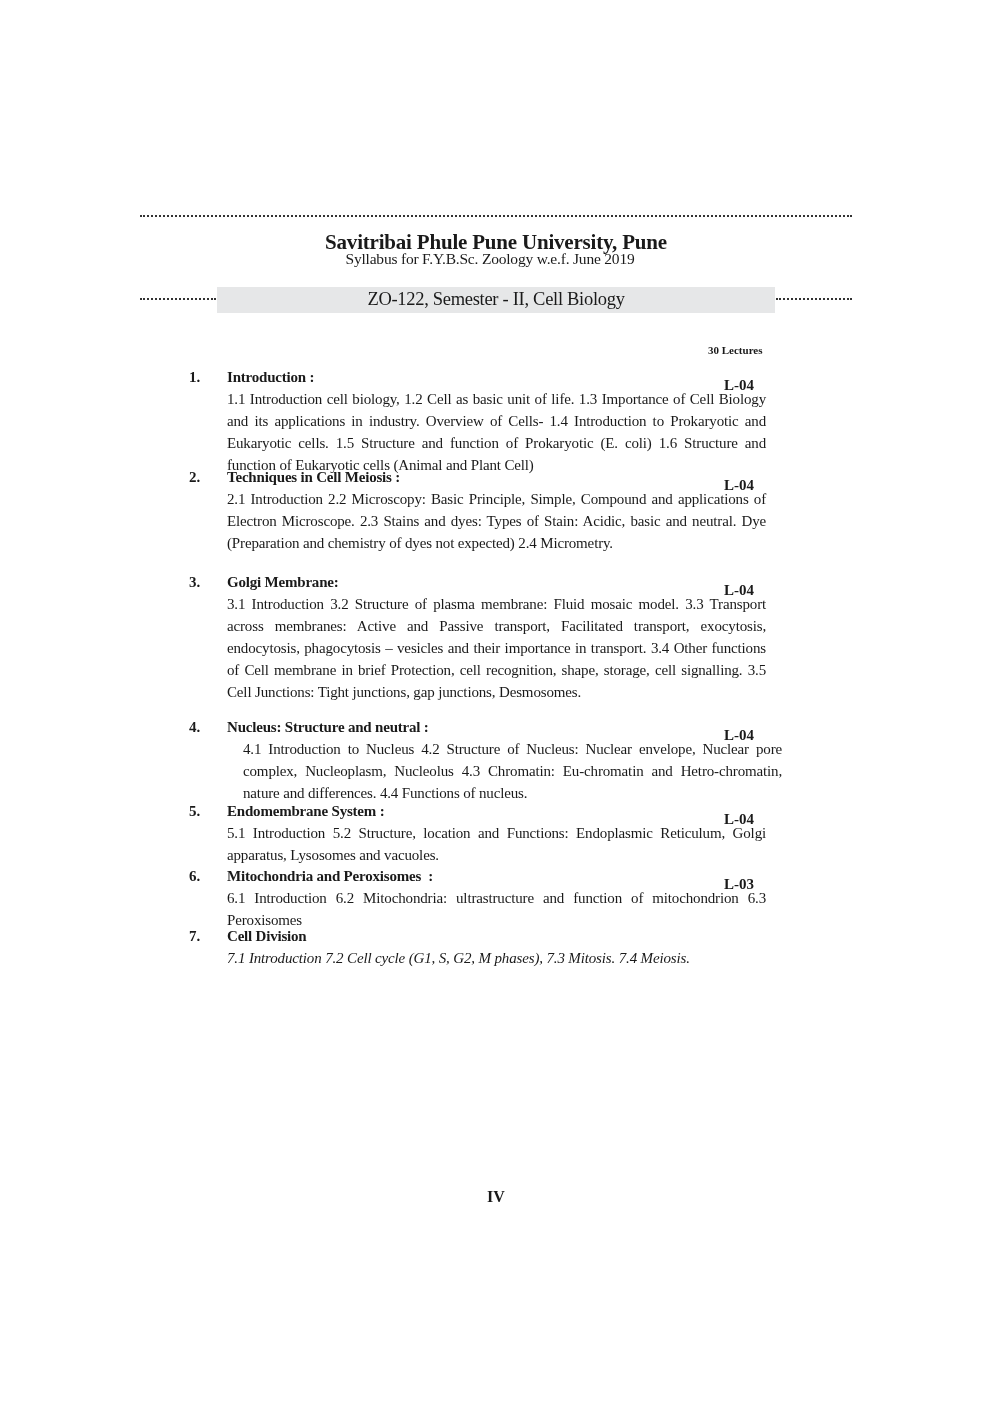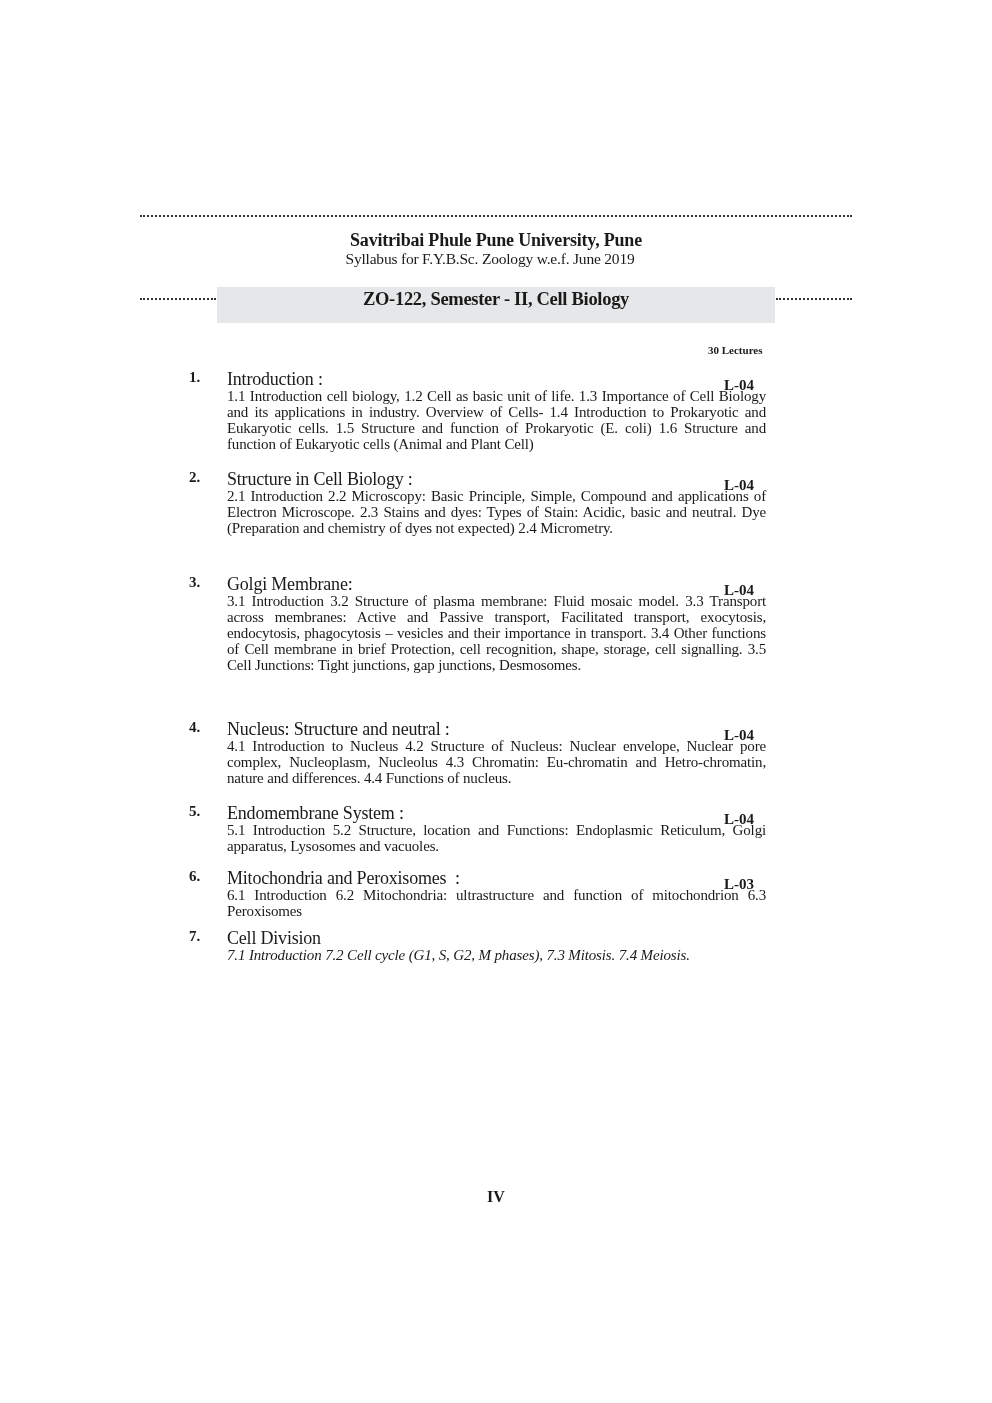--- a/index.html
+++ b/index.html
@@ -6,40 +6,40 @@
   body {
     width: 992px; height: 1403px; background: #ffffff; position: relative;
     font-family: "Liberation Serif", "DejaVu Serif", serif; color: #1a1a1a;
     overflow: hidden;
   }
   .dotline {
     position: absolute; height: 0; border-top: 2px dotted #333;
   }
   .uni {
     position: absolute; left: 0; width: 992px; top: 230px; text-align: center;
-    font-weight: bold; font-size: 18px; letter-spacing: -0.2px;
+    font-weight: bold; font-size: 21px; letter-spacing: -0.2px;
   }
   .syl {
     position: absolute; left: 0; width: 980px; top: 250px; text-align: center;
     font-size: 15.5px; letter-spacing: -0.2px;
   }
   .banner {
-    position: absolute; left: 217px; top: 287px; width: 558px; height: 36px;
-    background: #e6e7e8; text-align: center; font-weight: bold; font-size: 18.5px;
+    position: absolute; left: 217px; top: 287px; width: 558px; height: 26px;
+    background: #e6e7e8; text-align: center; font-weight: normal; font-size: 18.5px;
     line-height: 24px; letter-spacing: -0.3px;
   }
   .lectures {
     position: absolute; left: 680px; top: 344px; font-weight: bold; font-size: 11px; margin-left: 28px;
   }
   .section { position: absolute; left: 0; width: 992px; }
   .num { position: absolute; left: 189px; font-weight: bold; font-size: 15px; }
-  .head { position: absolute; left: 227px; font-weight: normal; font-size: 18px; letter-spacing: -0.2px; }
+  .head { position: absolute; left: 227px; font-weight: bold; font-size: 15px; letter-spacing: -0.2px; }
   .lec { position: absolute; left: 724px; font-weight: bold; font-size: 15px; margin-top: 8px; }
   .body {
-    position: absolute; left: 227px; width: 539px; font-size: 15px; line-height: 16px;
+    position: absolute; left: 227px; width: 539px; font-size: 15px; line-height: 22px;
     text-align: justify; letter-spacing: -0.15px;
   }
   .pageno {
     position: absolute; left: 0; width: 992px; top: 1188px; text-align: center;
     font-weight: bold; font-size: 16px;
   }
 </style>
 </head>
 <body>
 
@@ -56,37 +56,37 @@
 
 <div class="section" style="top:369px;">
   <span class="num" style="top:0;">1.</span>
   <span class="head" style="top:0;">Introduction :</span>
   <span class="lec" style="top:0;">L-04</span>
   <div class="body" style="top:19px;">1.1 Introduction cell biology, 1.2 Cell as basic unit of life. 1.3 Importance of Cell Biology and its applications in industry. Overview of Cells- 1.4 Introduction to Prokaryotic and Eukaryotic cells. 1.5 Structure and function of Prokaryotic (E. coli) 1.6 Structure and function of Eukaryotic cells (Animal and Plant Cell)</div>
 </div>
 
 <div class="section" style="top:469px;">
   <span class="num" style="top:0;">2.</span>
-  <span class="head" style="top:0;">Structure in Cell Biology :</span>
+  <span class="head" style="top:0;">Techniques in Cell Meiosis :</span>
   <span class="lec" style="top:0;">L-04</span>
   <div class="body" style="top:19px;">2.1 Introduction 2.2 Microscopy: Basic Principle, Simple, Compound and applications of Electron Microscope. 2.3 Stains and dyes: Types of Stain: Acidic, basic and neutral. Dye (Preparation and chemistry of dyes not expected) 2.4 Micrometry.</div>
 </div>
 
 <div class="section" style="top:574px;">
   <span class="num" style="top:0;">3.</span>
   <span class="head" style="top:0;">Golgi Membrane:</span>
   <span class="lec" style="top:0;">L-04</span>
   <div class="body" style="top:19px;">3.1 Introduction 3.2 Structure of plasma membrane: Fluid mosaic model. 3.3 Transport across membranes: Active and Passive transport, Facilitated transport, exocytosis, endocytosis, phagocytosis – vesicles and their importance in transport. 3.4 Other functions of Cell membrane in brief Protection, cell recognition, shape, storage, cell signalling. 3.5 Cell Junctions: Tight junctions, gap junctions, Desmosomes.</div>
 </div>
 
 <div class="section" style="top:719px;">
   <span class="num" style="top:0;">4.</span>
   <span class="head" style="top:0;">Nucleus: Structure and neutral :</span>
   <span class="lec" style="top:0;">L-04</span>
-  <div class="body" style="top:19px;">4.1 Introduction to Nucleus 4.2 Structure of Nucleus: Nuclear envelope, Nuclear pore complex, Nucleoplasm, Nucleolus 4.3 Chromatin: Eu-chromatin and Hetro-chromatin, nature and differences. 4.4 Functions of nucleus.</div>
+  <div class="body" style="top:19px;margin-left:16px;">4.1 Introduction to Nucleus 4.2 Structure of Nucleus: Nuclear envelope, Nuclear pore complex, Nucleoplasm, Nucleolus 4.3 Chromatin: Eu-chromatin and Hetro-chromatin, nature and differences. 4.4 Functions of nucleus.</div>
 </div>
 
 <div class="section" style="top:803px;">
   <span class="num" style="top:0;">5.</span>
   <span class="head" style="top:0;">Endomembrane System :</span>
   <span class="lec" style="top:0;">L-04</span>
   <div class="body" style="top:19px;">5.1 Introduction 5.2 Structure, location and Functions: Endoplasmic Reticulum, Golgi apparatus, Lysosomes and vacuoles.</div>
 </div>
 
 <div class="section" style="top:868px;">

